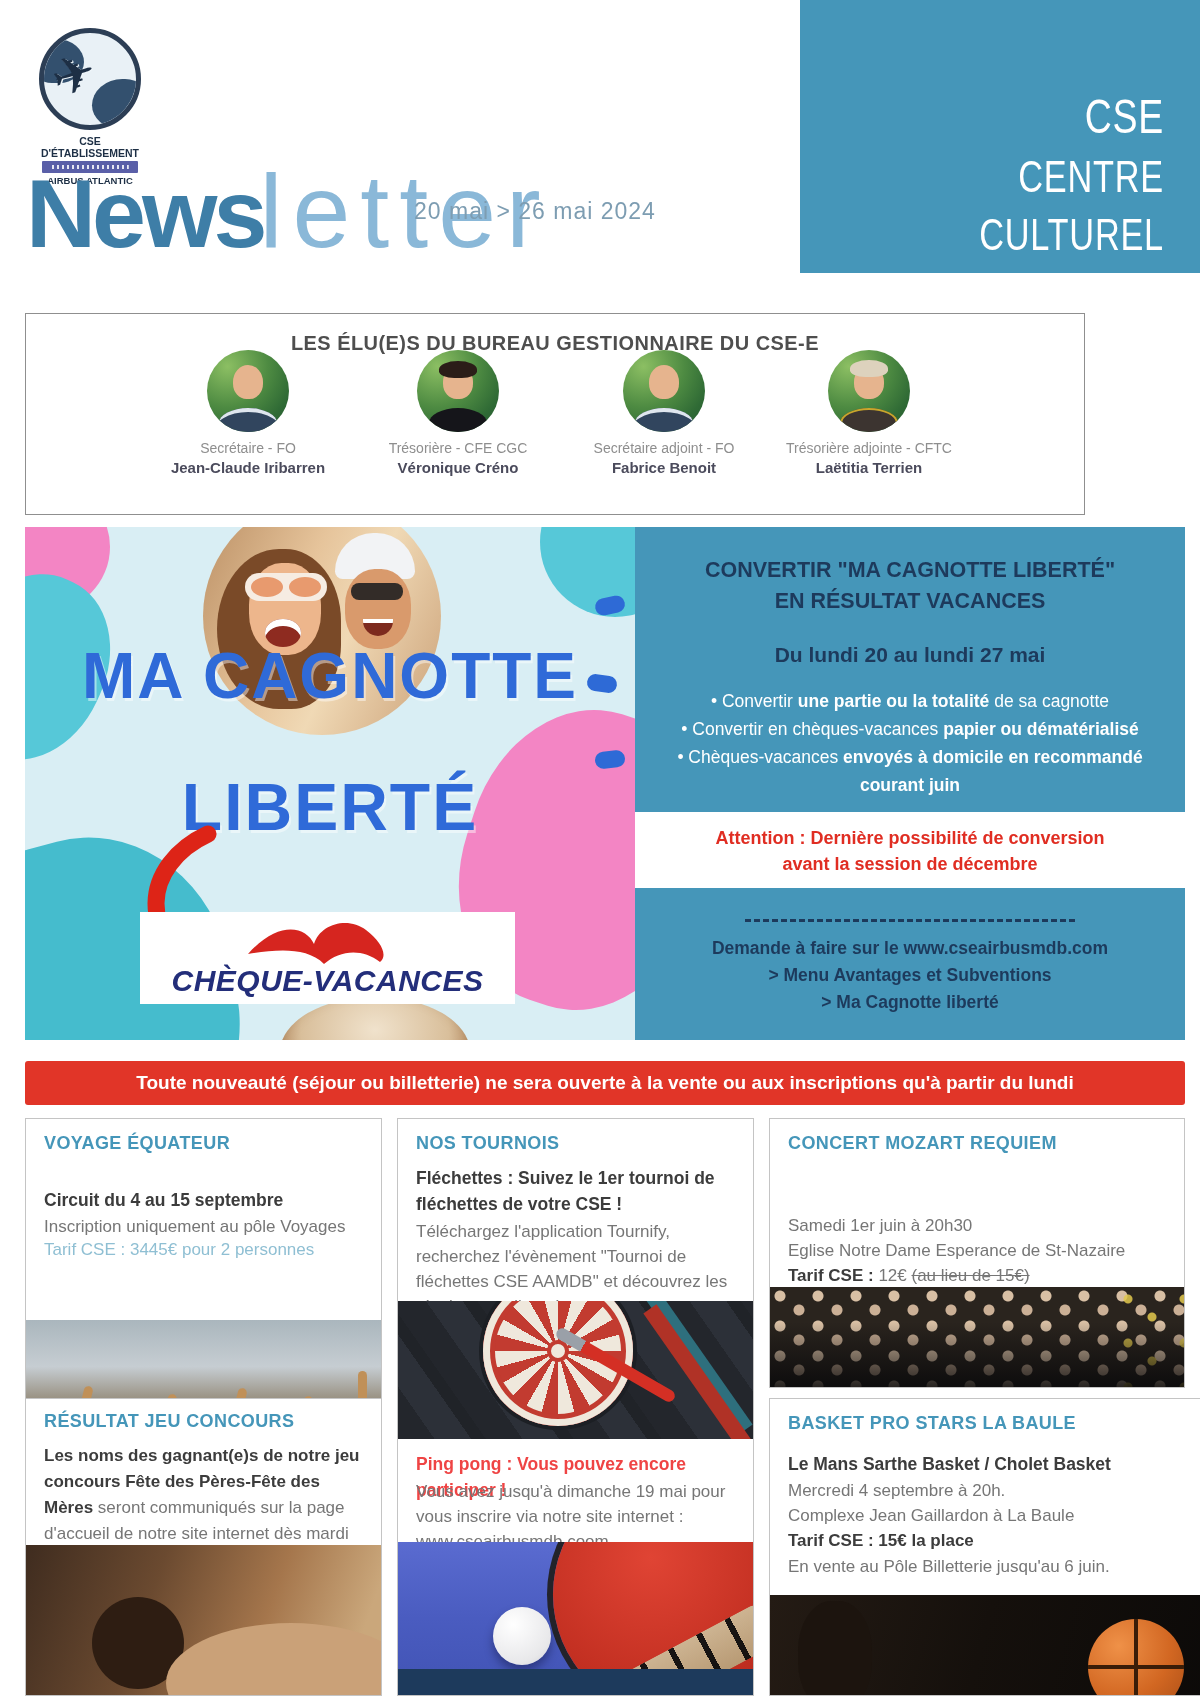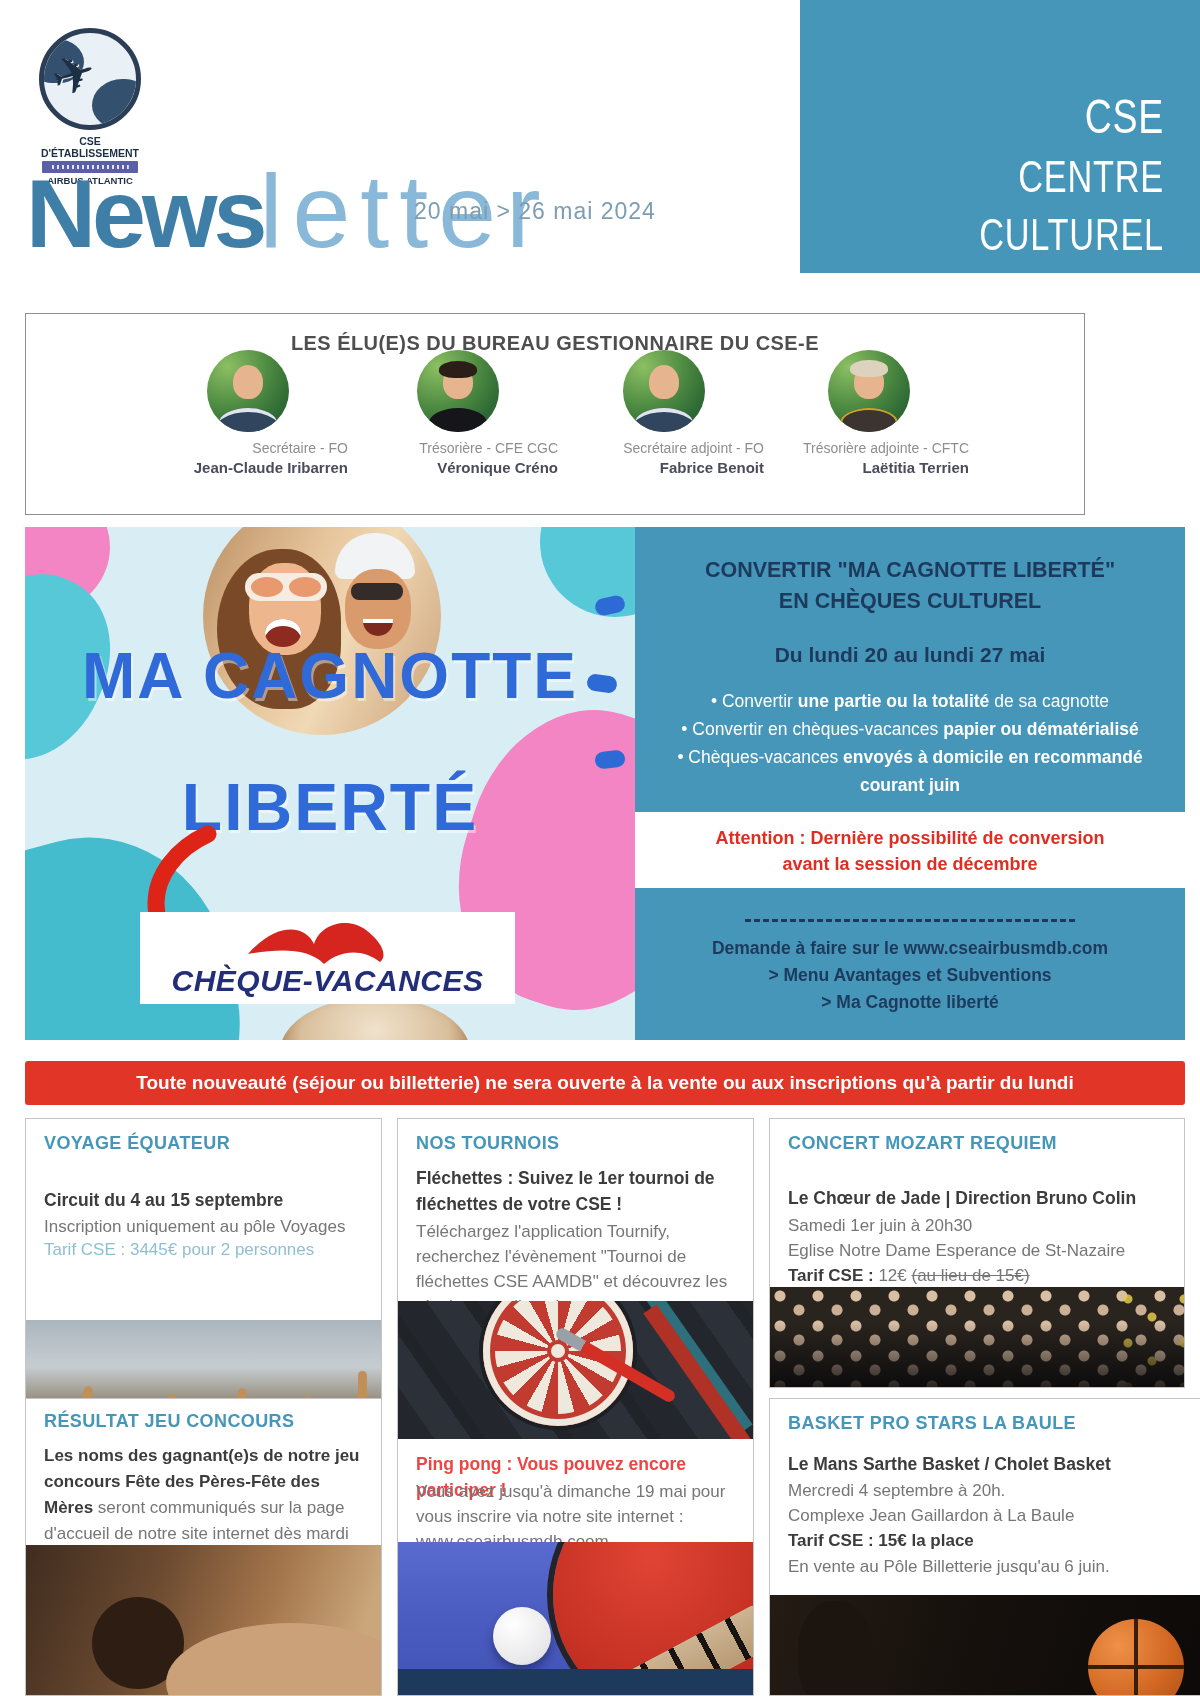--- a/index.html
+++ b/index.html
@@ -32,21 +32,21 @@
          transform:scaleX(0.78);transform-origin:100% 0;letter-spacing:1px;line-height:1.3;}
   .badge-l1{font-size:48px;}
   .badge-l2{font-size:44px;}
 
   
   .bureau{position:absolute;left:25px;top:313px;width:1060px;height:202px;background:#fff;
           border:1px solid #8f8f8f;box-sizing:border-box;}
   .bureau-title{margin:0;position:absolute;top:14px;left:0;right:0;text-align:center;}
   .bureau-title span{display:inline-block;font-size:21px;font-weight:bold;color:#4e4e4e;
           letter-spacing:.5px;transform:scaleX(.95);}
-  .member{position:absolute;width:200px;text-align:right;top:36px;}
+  .member{position:absolute;width:200px;text-align:center;top:36px;}
   .member .photo{width:82px;height:82px;margin:0 auto 6px;border-radius:50%;position:relative;overflow:hidden;
           background:radial-gradient(circle at 25% 20%,#8cbf63,#4e8b42 45%,#2f6a35 75%,#255a2e);}
   .member .head{position:absolute;left:50%;top:15px;transform:translateX(-50%);width:30px;height:34px;
           border-radius:50% 50% 45% 45%;background:#e6b48e;}
   .member .torso{position:absolute;left:50%;bottom:-6px;transform:translateX(-50%);width:58px;height:30px;
           border-radius:50% 50% 0 0;background:#2e3a4c;}
   .member.dark .torso{background:#15151a;}
   .member.dark .head::before{content:"";position:absolute;left:-4px;right:-4px;top:-4px;height:17px;
           border-radius:50% 50% 40% 40%;background:#2b1d18;}
   .member.blonde .head::before{content:"";position:absolute;left:-4px;right:-4px;top:-5px;height:17px;
@@ -271,21 +271,21 @@
           <path d="M8 40 C38 6 66 12 74 30 C80 10 108 2 126 16 C142 28 148 42 140 48 C122 34 100 36 84 50 C66 32 34 36 8 40 Z" fill="#d6251f"></path>
         </svg>
         <div class="cheque-label">CHÈQUE-VACANCES</div>
       </div>
       <div class="shell"></div>
     </div>
 
     <div class="panel">
       <div class="panel-title">
         <div>CONVERTIR "MA CAGNOTTE LIBERTÉ"</div>
-        <div>EN CHÈQUES CULTUREL</div>
+        <div>EN RÉSULTAT VACANCES</div>
       </div>
       <div class="panel-dates">Du lundi 20 au lundi 27 mai</div>
       <div class="bullets">
         <div><span>• Convertir </span><b>une partie ou la totalité</b><span> de sa cagnotte</span></div>
         <div><span>• Convertir en chèques-vacances </span><b>papier ou dématérialisé</b><span></span></div>
         <div><span>• Chèques-vacances </span><b>envoyés à domicile en recommandé courant juin</b><span></span></div>
       </div>
       <div class="attention">
         <div>Attention : Dernière possibilité de conversion</div>
         <div>avant la session de décembre</div>
@@ -340,21 +340,20 @@
     <div class="photo-ping">
       <div class="paddle"></div>
         <div class="handle"></div>
         <div class="ball"></div>
     </div>
     <div class="navy-strip"></div>
   </div>
 
   <div class="card card-concert">
     <div class="c-heading" style="top:14px;">CONCERT MOZART REQUIEM</div>
-    <div class="c-bold" style="top:66px;">Le Chœur de Jade | Direction Bruno Colin</div>
     <div class="c-text" style="top:94px;">Samedi 1er juin à 20h30</div>
     <div class="c-text" style="top:119px;">Eglise Notre Dame Esperance de St-Nazaire</div>
     <div class="c-text" style="top:144px;"><b style="color:#3c3c3c;">Tarif CSE : </b><span>12€ </span><span class="strike">(au lieu de 15€)</span></div>
     <div class="c-photo photo-choir">
         <div class="chr"></div>
       </div>
   </div>
 
   <div class="card card-basket">
     <div class="c-heading" style="top:14px;">BASKET PRO STARS LA BAULE</div>

